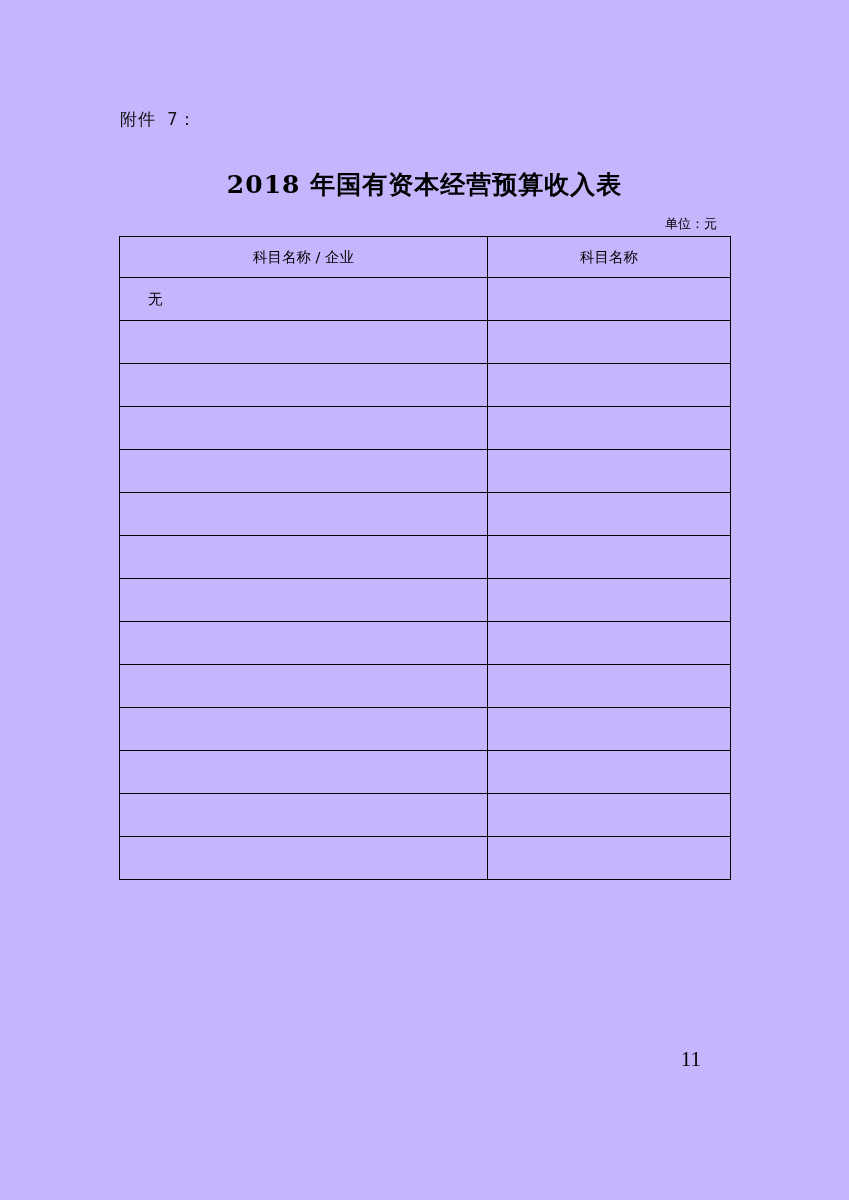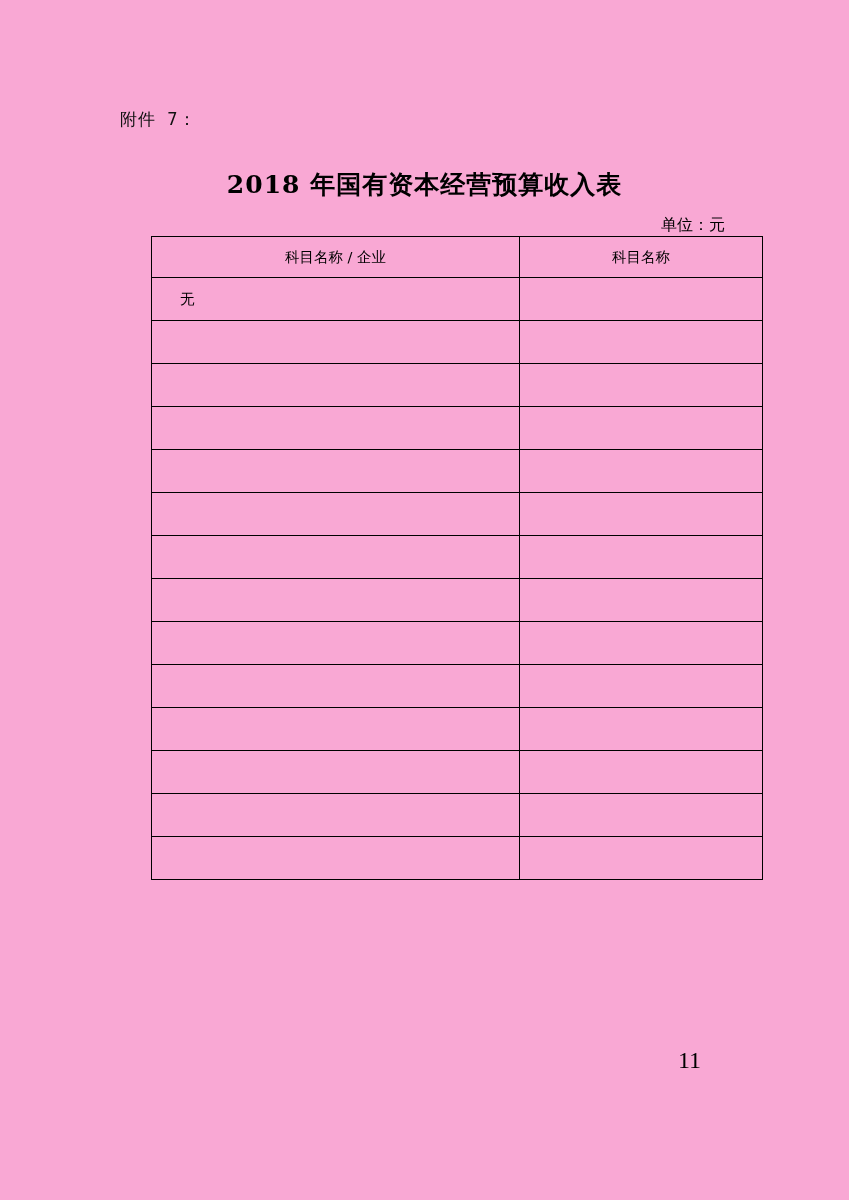--- a/index.html
+++ b/index.html
@@ -13,21 +13,21 @@
     position: relative;
     font-family: "Liberation Serif", serif;
     color: #000000;
     overflow: hidden;
   }
   .page {
     position: absolute;
     left: 0; top: 0;
     width: 849px;
     height: 1200px;
-    background: #f9a8d4;
+    background: #c4b5fd;
   }
   .attachment-label {
     position: absolute;
     left: 120px;
     top: 108px;
     font-family: "DejaVu Sans Mono", monospace;
     font-size: 17px;
     letter-spacing: 1px;
     color: #111;
   }
@@ -38,34 +38,33 @@
     width: 849px;
     text-align: center;
     font-family: "DejaVu Serif", serif;
     font-weight: bold;
     font-size: 25px;
     letter-spacing: 1px;
     color: #000;
   }
   .unit-note {
     position: absolute;
-    right: 124px;
+    right: 132px;
     top: 215px;
     font-family: Liberation Mono, monospace;
-    font-size: 16px;
+    font-size: 13px;
     color: #000;
   }
   table.budget {
     position: absolute;
     left: 119px;
     top: 236px;
     width: 611px;
     border-collapse: collapse;
     table-layout: fixed;
-    margin-left: 32px;
   }
   table.budget th,
   table.budget td {
     border: 1px solid #000000;
     height: 42px;
     padding: 0;
     font-weight: normal;
     vertical-align: middle;
   }
   table.budget thead th {
@@ -89,21 +88,21 @@
     text-align: right;
     font-family: "DejaVu Sans", sans-serif;
     font-size: 14.5px;
     padding-right: 10px;
   }
   .page-number {
     position: absolute;
     right: 148px;
     top: 1047px;
     font-family: "Liberation Serif", serif;
-    font-size: 24px;
+    font-size: 21px;
     color: #000;
   }
 </style>
 </head>
 <body>
 
 <div class="page">
 
   <div class="attachment-label">附件 7：</div>
 

